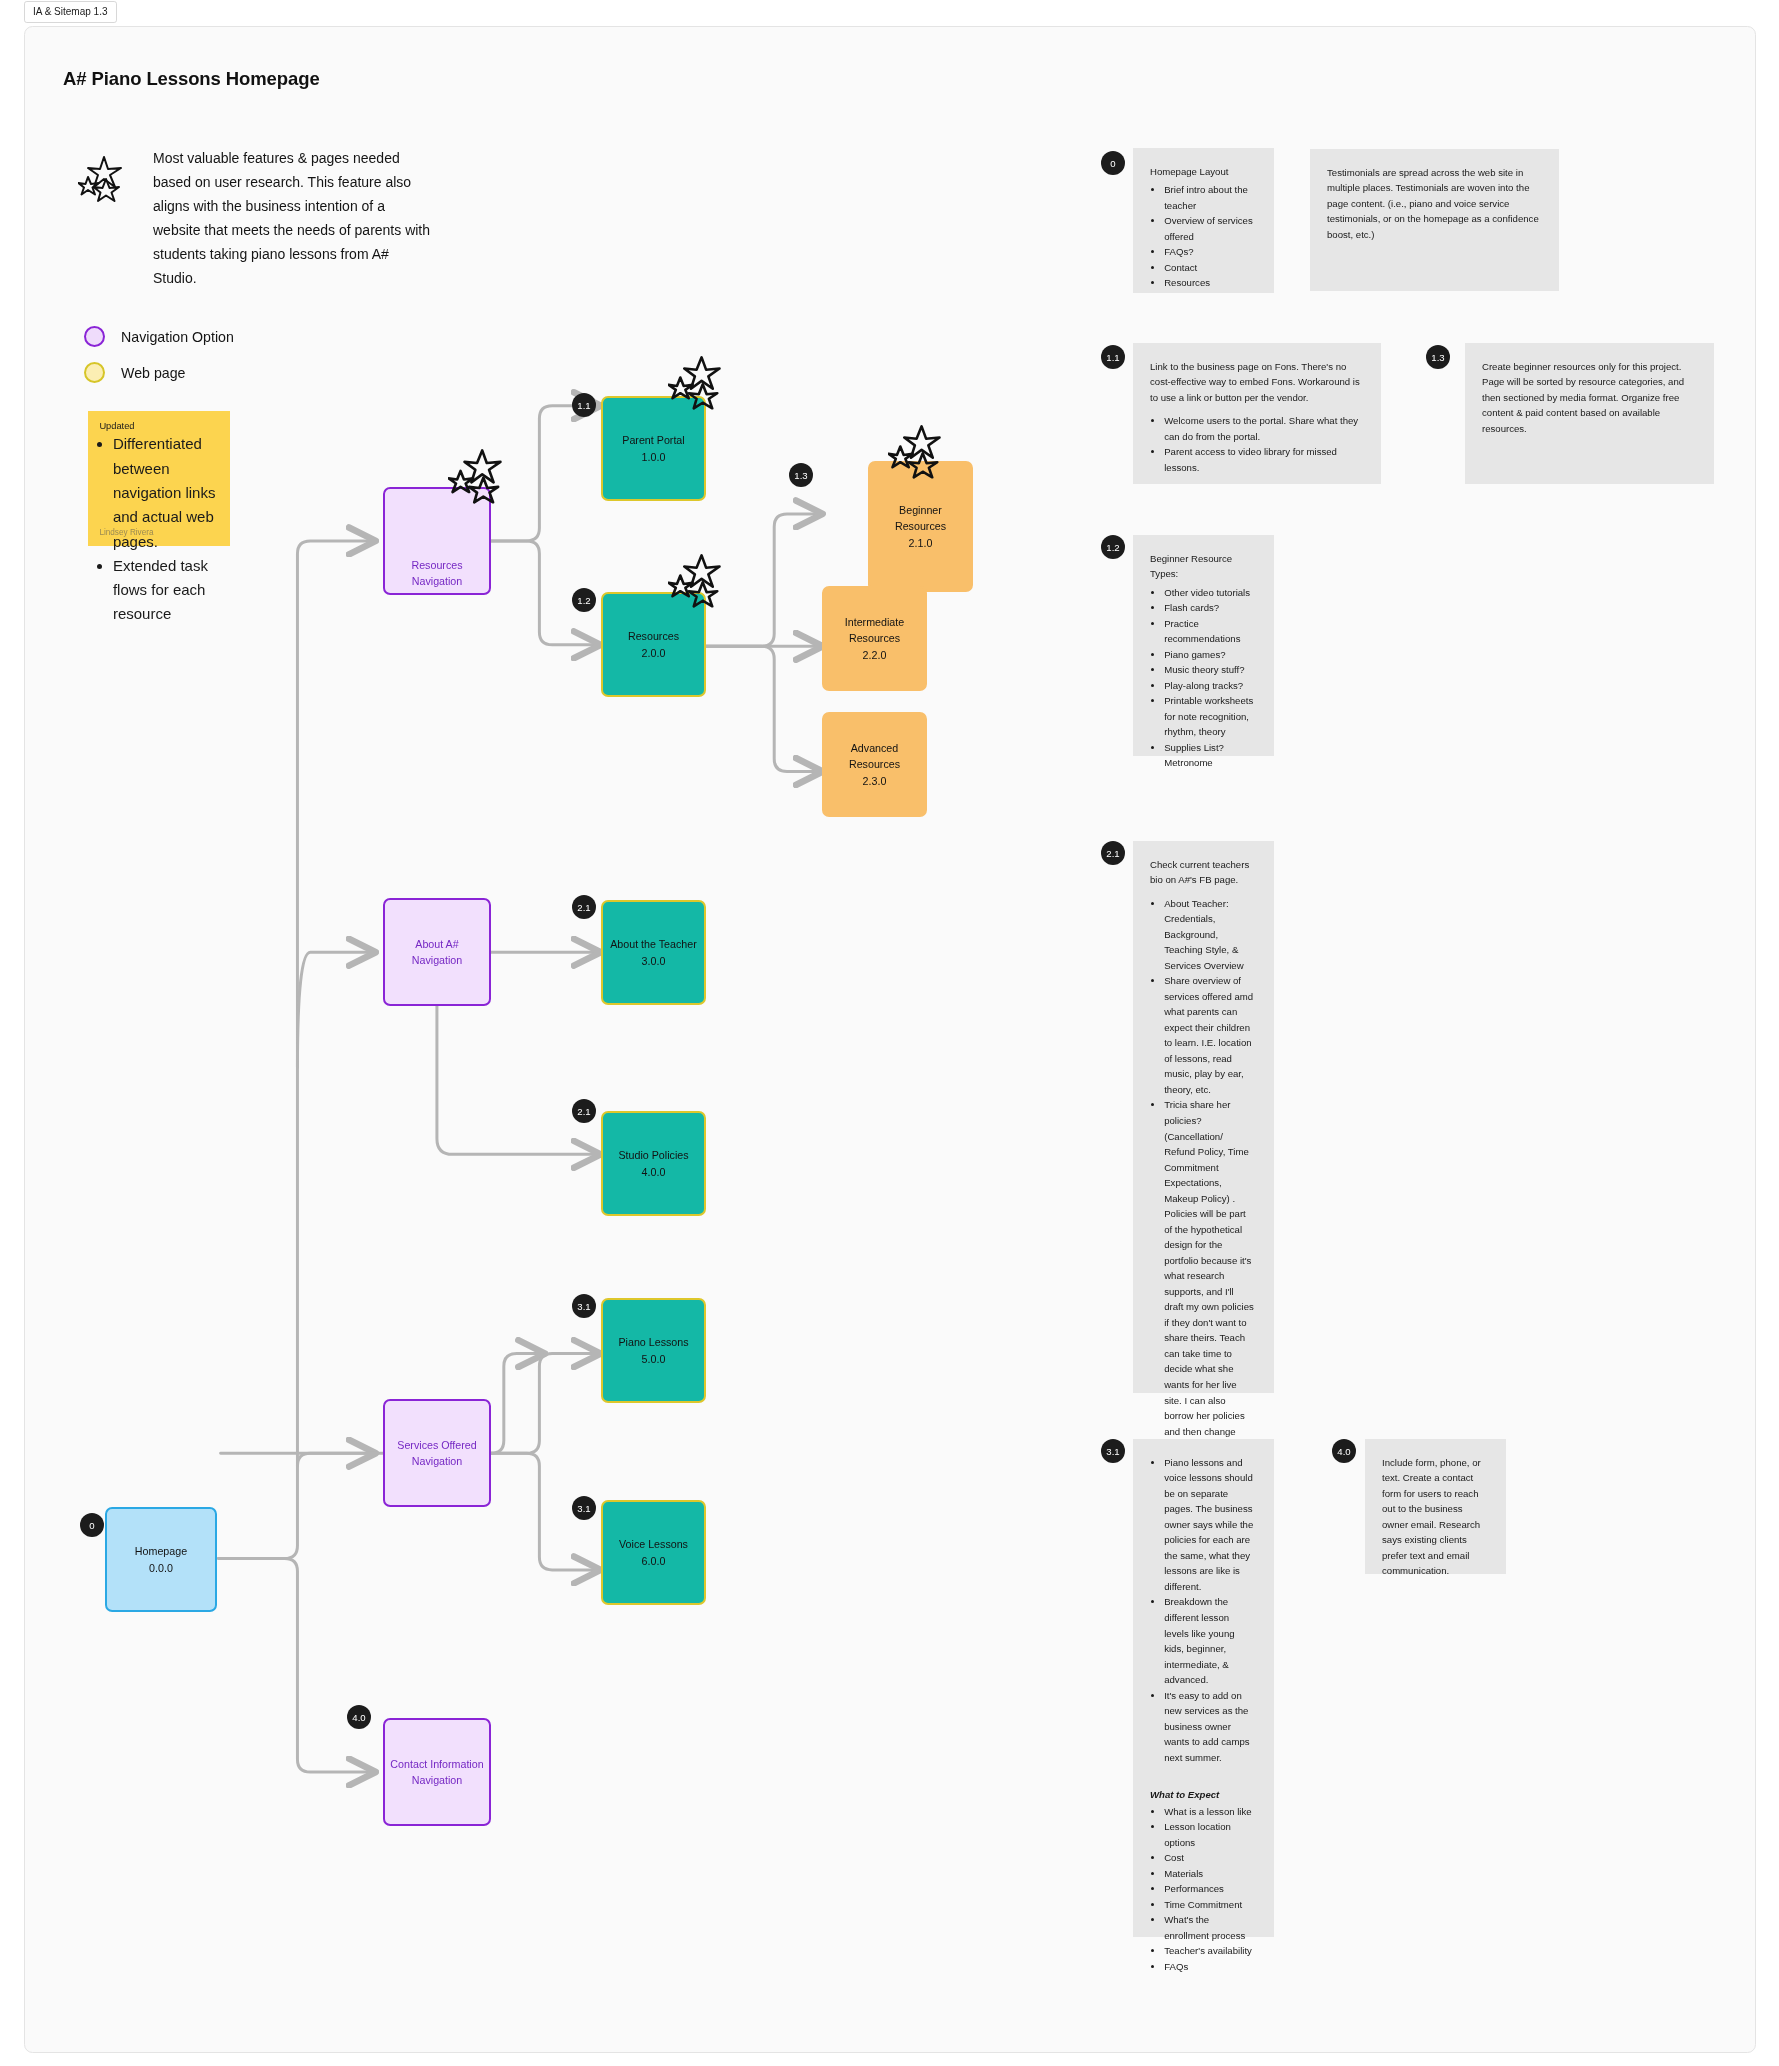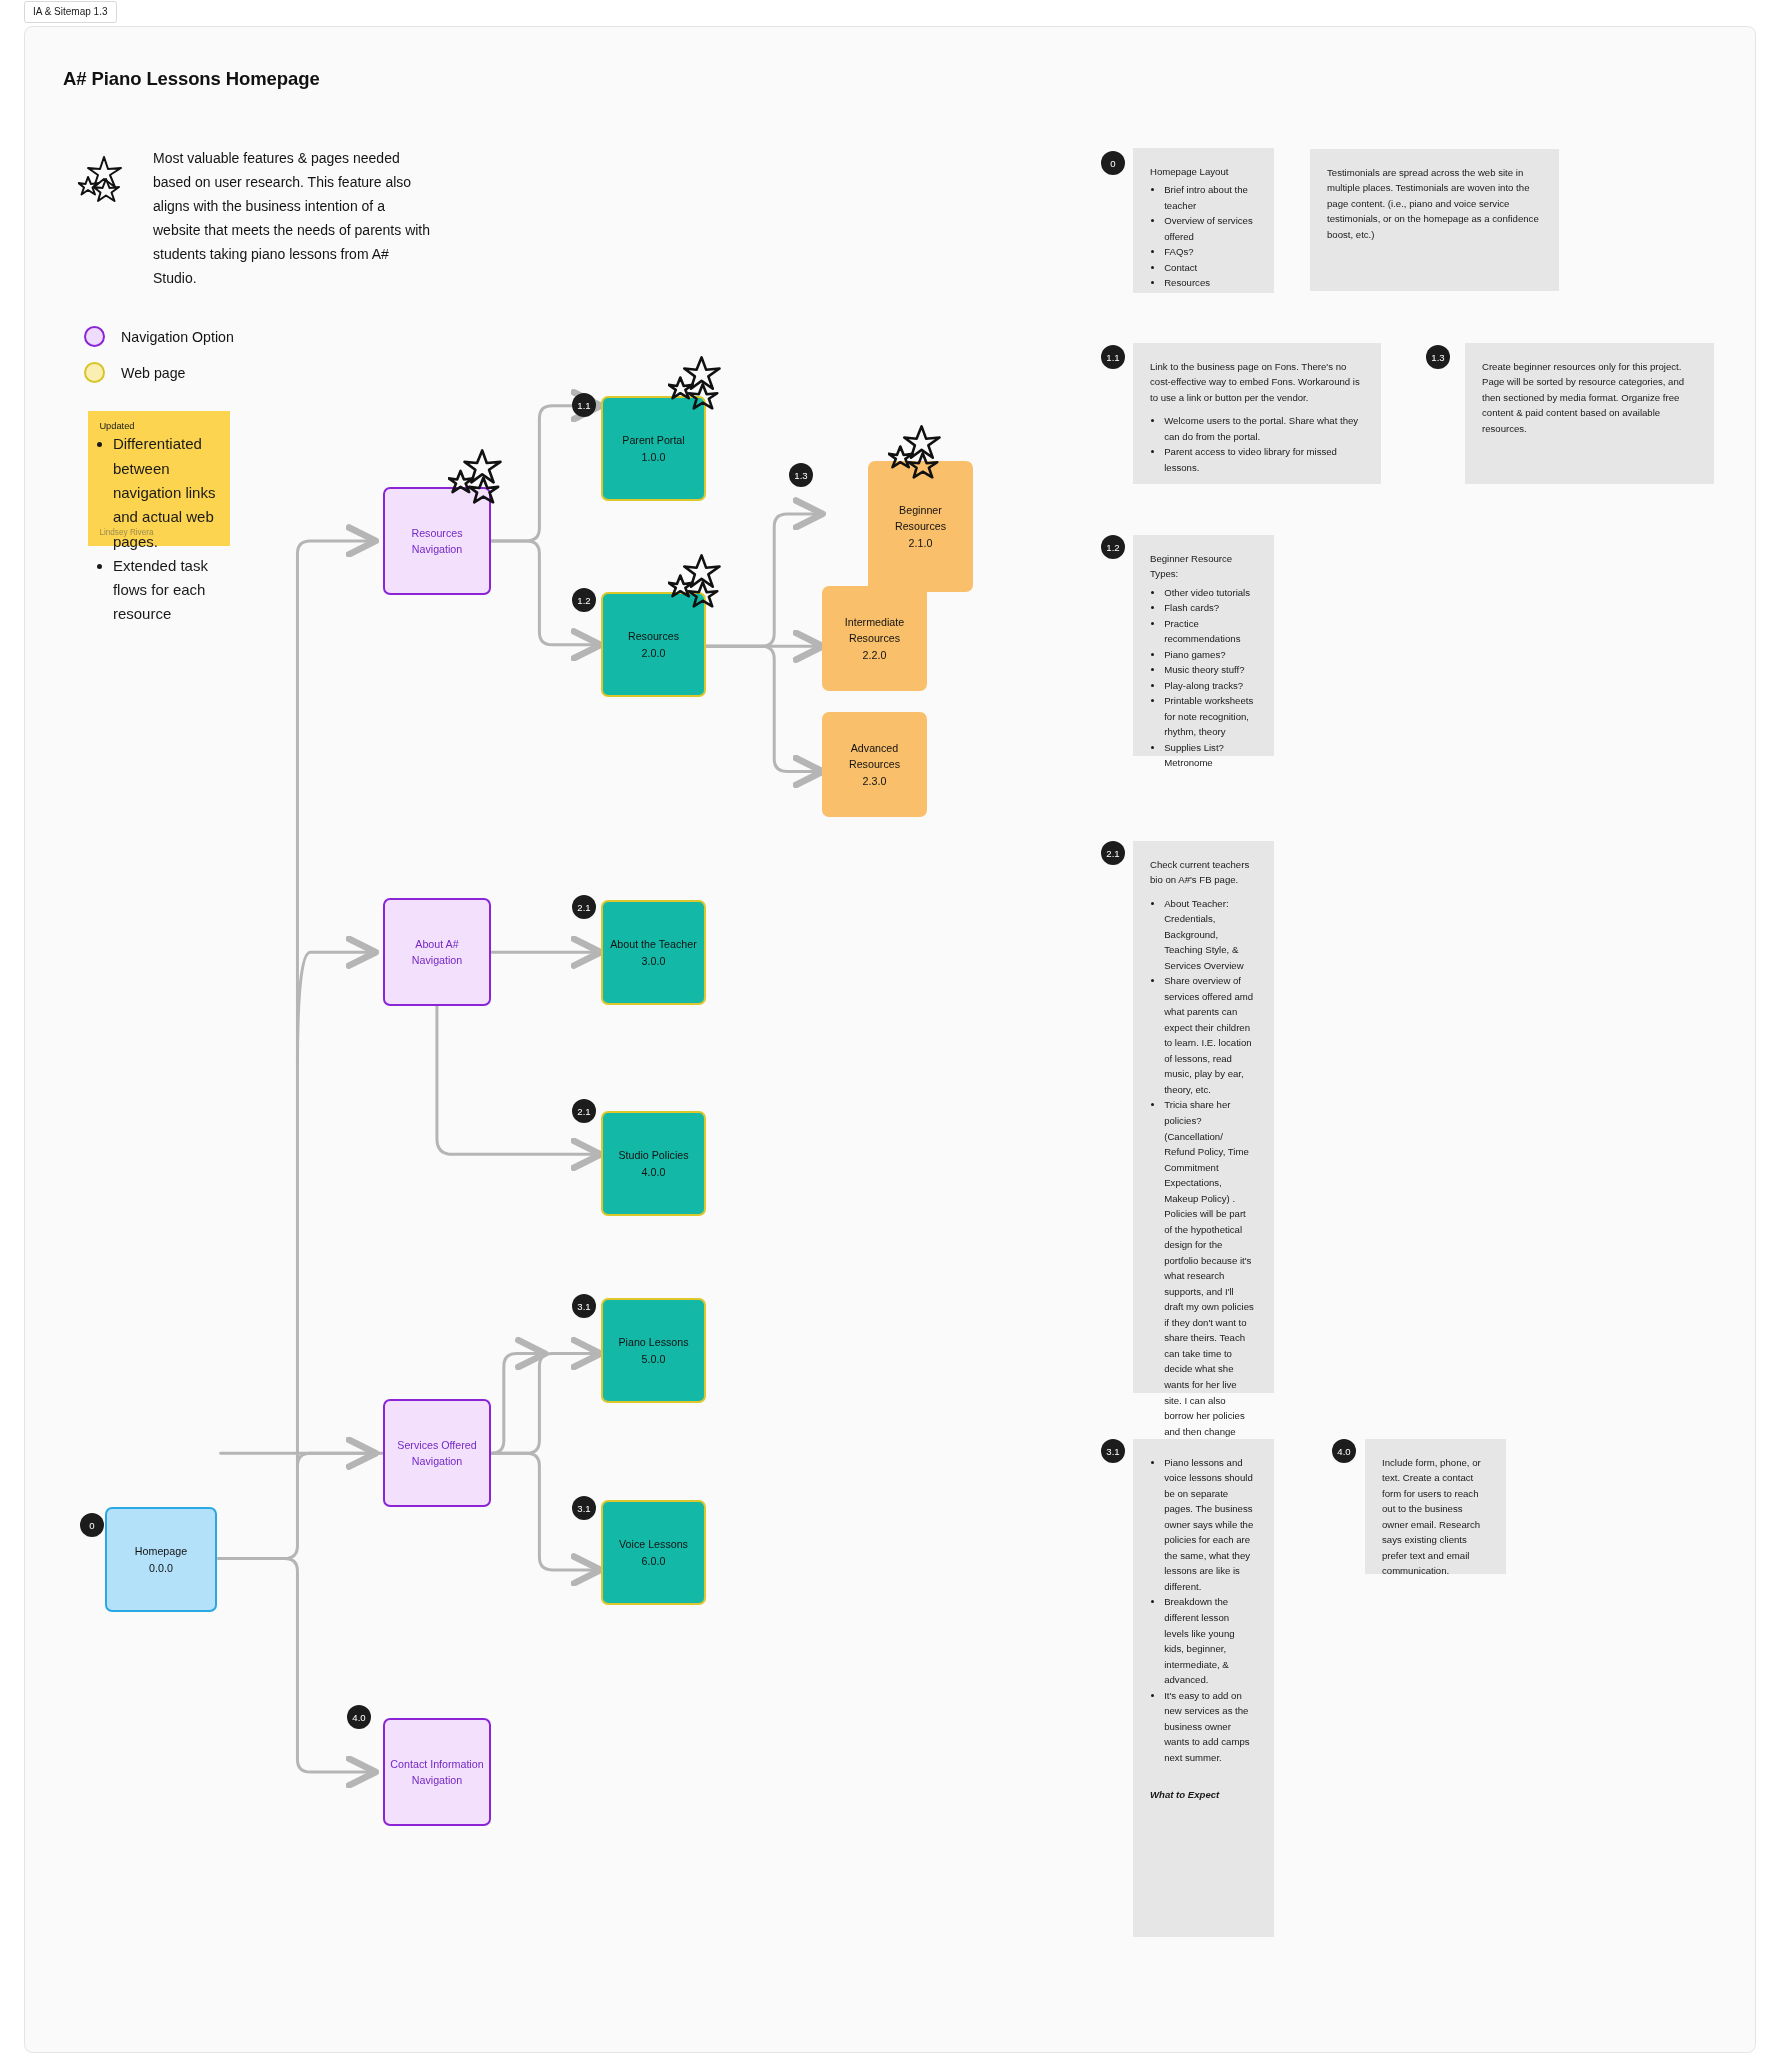--- a/index.html
+++ b/index.html
@@ -174,21 +174,21 @@
 </svg>
 
 <div class="badge" style="left:80px; top:1513px;">0</div>
 <div class="node node-home" style="left:105px; top:1507px; width:112px; height:105px;">
   <div>
     <div>Homepage</div>
       <div>0.0.0</div>
   </div>
 </div>
 
-<div class="node node-nav" style="left:383px; top:487px; width:108px; height:108px;">
+<div class="node node-nav" style="left:383px; top:487px; width:108px; height:108px;align-items:flex-end;">
   <div>Resources Navigation</div>
 </div>
 <svg class="spark" style="left:448px; top:447px; width:57px; height:57px;" viewBox="0 0 100 100">
   <g fill="none" stroke="#111" stroke-width="4.6" stroke-linejoin="round">
     <path d="M60 6 L68 28 L92 26 L72 40 L80 62 L60 48 L41 62 L48 40 L29 26 L51 28 Z"></path>
     <path d="M22 42 L28 57 L44 55 L31 64 L37 79 L22 70 L8 79 L14 64 L1 55 L16 57 Z"></path>
     <path d="M62 54 L69 72 L88 70 L73 80 L79 97 L62 87 L46 97 L51 80 L37 70 L55 72 Z"></path>
   </g>
 </svg>
 
@@ -352,19 +352,30 @@
 </div>
 
 <div class="badge" style="left:1101px; top:1439px;">3.1</div>
 <div class="sticky" style="left:1133px; top:1439px; width:141px; height:498px;">
   <ul>
     <li>Piano lessons and voice lessons should be on separate pages. The business owner says while the policies for each are the same, what they lessons are like is different.</li>
     <li>Breakdown the different lesson levels like young kids, beginner, intermediate, &amp; advanced.</li>
     <li>It's easy to add on new services as the business owner wants to add camps next summer.</li>
   </ul>
   <p class="hd" style="margin-top:21.4px;font-style:italic;">What to Expect</p>
+  <ul>
+    <li>What is a lesson like</li>
+    <li>Lesson location options</li>
+    <li>Cost</li>
+    <li>Materials</li>
+    <li>Performances</li>
+    <li>Time Commitment</li>
+    <li>What's the enrollment process</li>
+    <li>Teacher's availability</li>
+    <li>FAQs</li>
+  </ul>
 </div>
 
 <div class="badge" style="left:1332px; top:1439px;">4.0</div>
 <div class="sticky" style="left:1365px; top:1439px; width:141px; height:135px;">
   <p>Include form, phone, or text. Create a contact form for users to reach out to the business owner email. Research says existing clients prefer text and email communication.</p>
 </div>
 
 
 </body></html>

